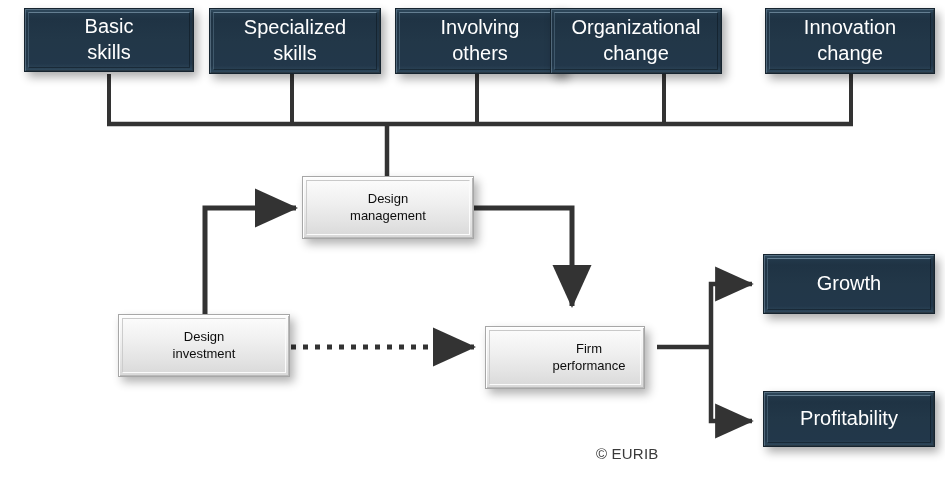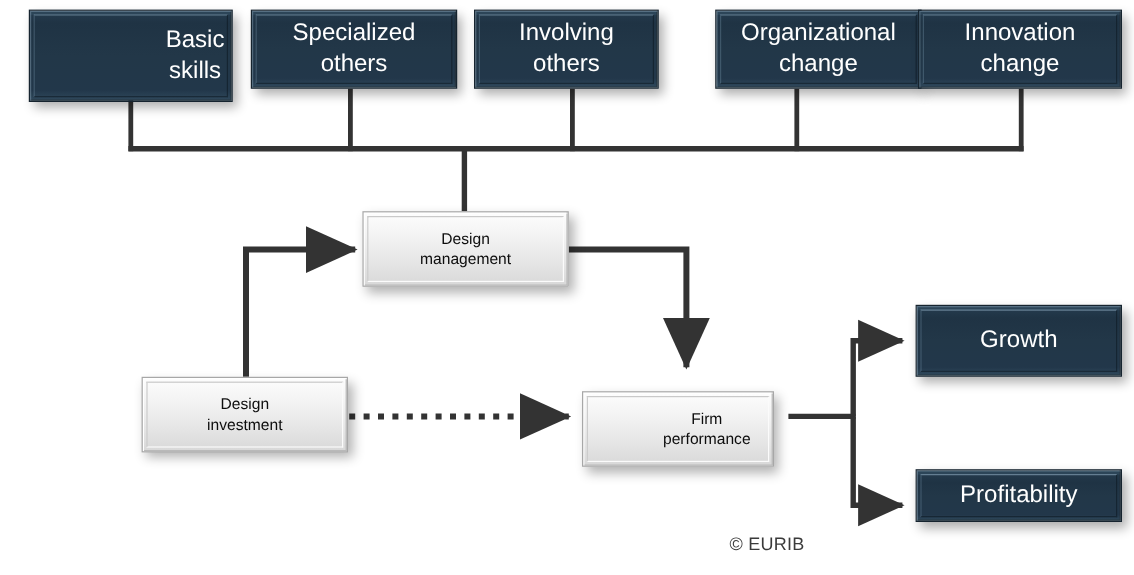--- a/index.html
+++ b/index.html
@@ -97,21 +97,20 @@
   }
   
   #copyright {
     position: absolute;
     z-index: 3;
     left: 596px;
     top: 445px;
     font-size: 15px;
     color: #3a3a3a;
     letter-spacing: 0.2px;
-    margin-left: 12px;
   }
 </style>
 </head>
 <body>
 
 <div id="canvas">
 
   <svg id="wires" viewBox="0 0 945 479" width="945" height="479" xmlns="http://www.w3.org/2000/svg">
     <defs>
       <marker id="arrowSolid" markerWidth="9" markerHeight="9" refX="8.2" refY="4.5" orient="auto" markerUnits="strokeWidth">
@@ -135,36 +134,36 @@
 
     <path d="M 474,208 L 572,208 L 572,306" stroke="#333333" stroke-width="5" fill="none" marker-end="url(#arrowSolid)"></path>
 
     <line x1="291" y1="347" x2="474" y2="347" stroke="#333333" stroke-width="5" fill="none" stroke-dasharray="5 7" stroke-linecap="butt" marker-end="url(#arrowSolid)"></line>
 
     <line x1="657" y1="347" x2="713" y2="347" stroke="#333333" stroke-width="4.5"></line>
     <path d="M 711,347 L 711,284 L 752,284" stroke="#333333" stroke-width="4.5" fill="none" marker-end="url(#arrowSolid)"></path>
     <path d="M 711,347 L 711,421 L 752,421" stroke="#333333" stroke-width="4.5" fill="none" marker-end="url(#arrowSolid)"></path>
   </svg>
 
-  <div class="node dark" style="left:24px; top:8px; width:170px; height:77px;justify-content:flex-end;">
+  <div class="node dark" style="left:24px; top:8px; width:170px; height:64px;">
     <span class="label">Basic
 skills</span>
   </div>
 
   <div class="node dark" style="left:209px; top:8px; width:172px; height:66px;">
     <span class="label">Specialized
-others</span>
+skills</span>
   </div>
 
-  <div class="node dark" style="left:395px; top:8px; width:154px; height:66px;">
+  <div class="node dark" style="left:395px; top:8px; width:170px; height:66px;">
     <span class="label">Involving
 others</span>
   </div>
 
-  <div class="node dark" style="left:596px; top:8px; width:172px; height:66px;">
+  <div class="node dark" style="left:550px; top:8px; width:172px; height:66px;">
     <span class="label">Organizational
 change</span>
   </div>
 
   <div class="node dark" style="left:765px; top:8px; width:170px; height:66px;">
     <span class="label">Innovation
 change</span>
   </div>
 
   <div class="node light" style="left:302px; top:176px; width:172px; height:63px;">
@@ -179,19 +178,19 @@
 
   <div class="node light" style="left:485px; top:326px; width:160px; height:63px;padding-left:48px;">
     <span class="label">Firm
 performance</span>
   </div>
 
   <div class="node dark" style="left:763px; top:254px; width:172px; height:60px;">
     <span class="label">Growth</span>
   </div>
 
-  <div class="node dark" style="left:763px; top:391px; width:172px; height:44px;">
+  <div class="node dark" style="left:763px; top:391px; width:172px; height:56px;">
     <span class="label">Profitability</span>
   </div>
 
   <div id="copyright">© EURIB</div>
 
 </div>
 
 </body></html>

